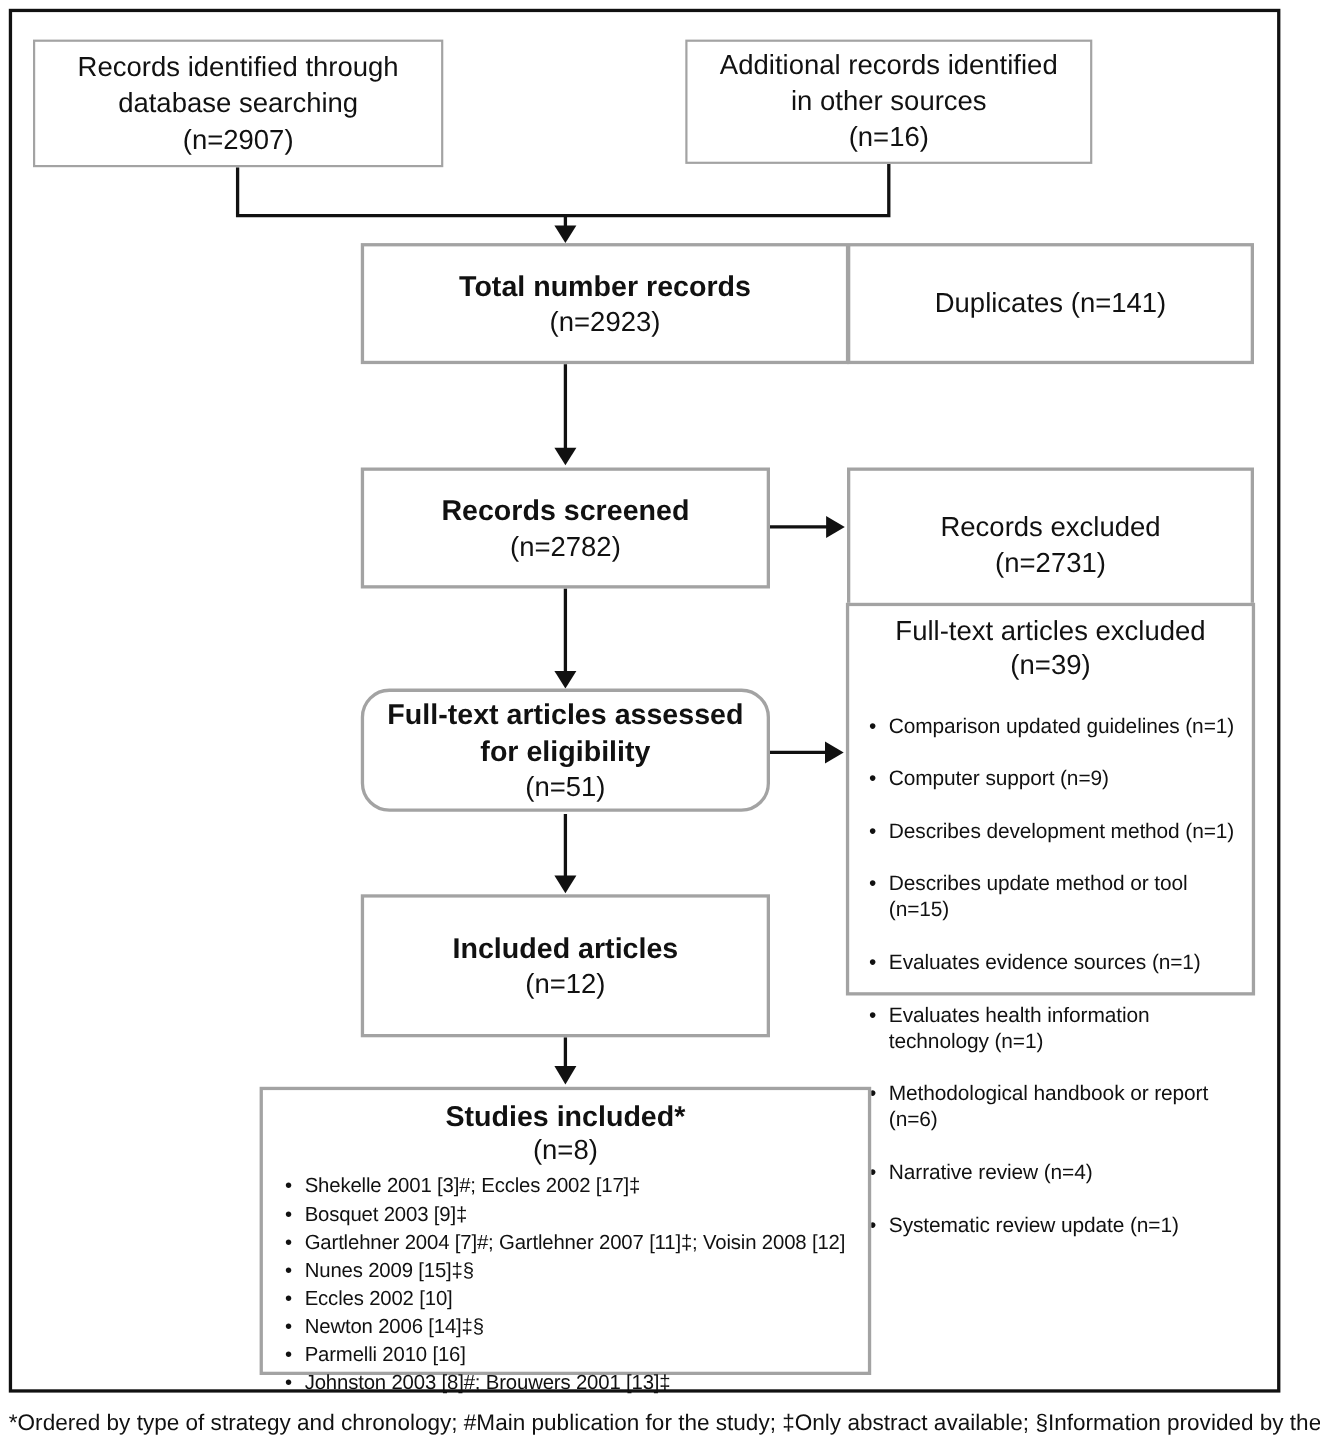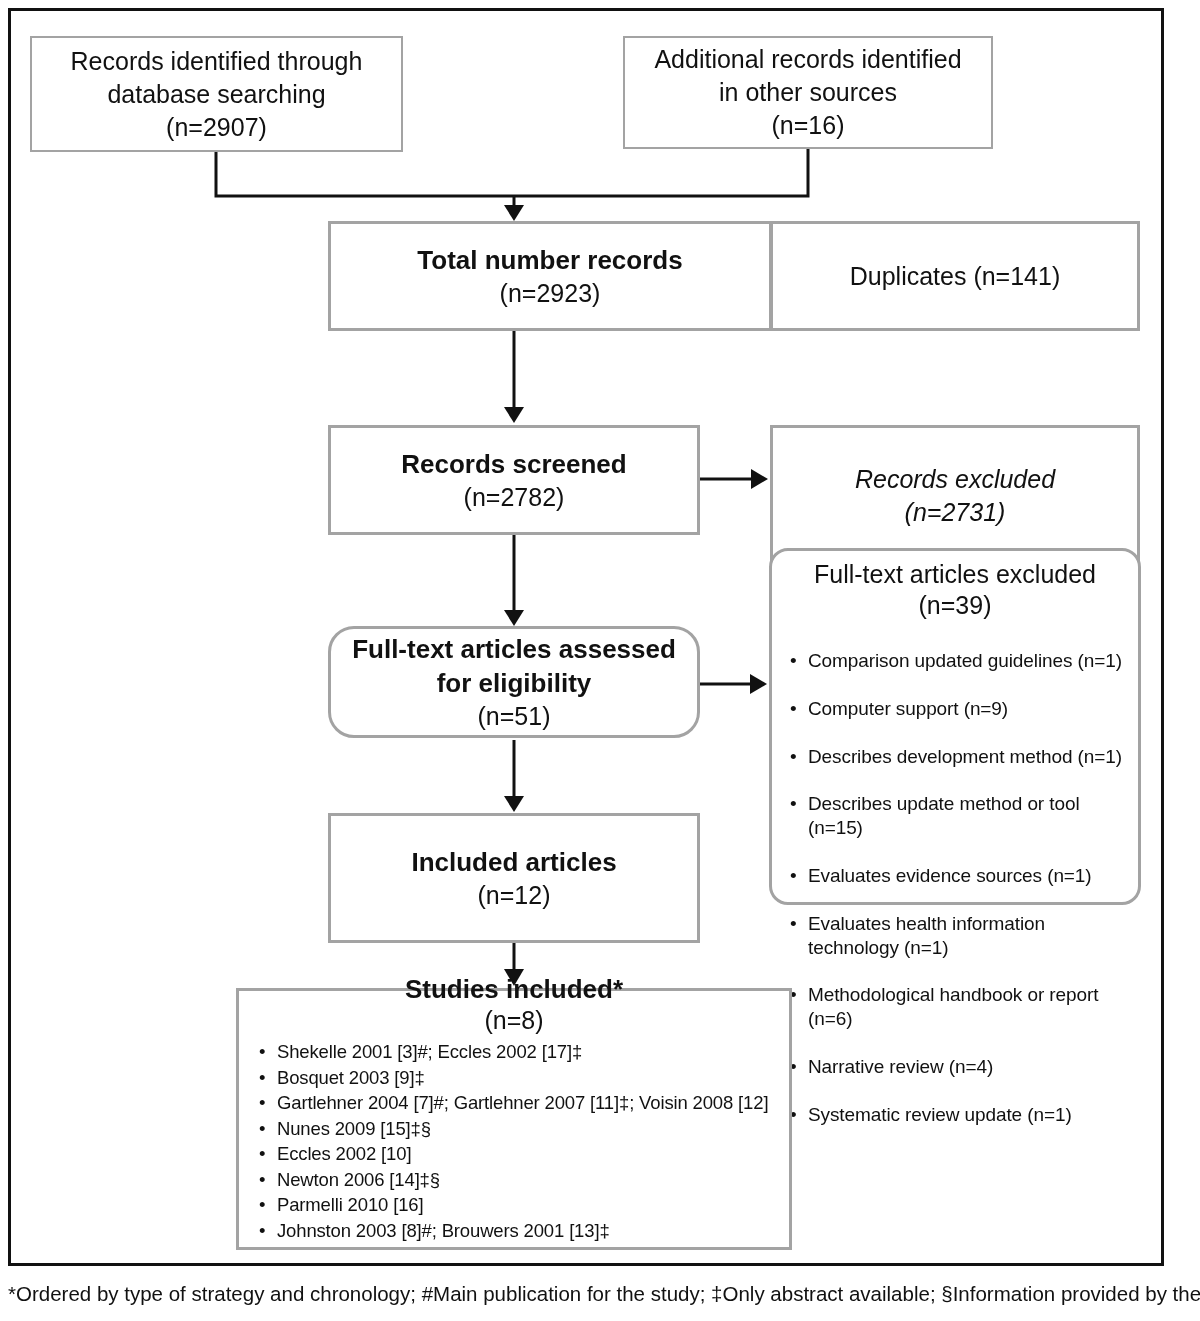--- a/index.html
+++ b/index.html
@@ -50,21 +50,20 @@
   }
   .count-25 {
     font-size: 25px;
     line-height: 33px;
     white-space: nowrap;
   }
   
   #box-fulltext-excluded {
     justify-content: flex-start;
     padding: 8px 4px 4px 4px;
-    border-radius: 19px;
   }
   #box-fulltext-excluded .ft-title {
     font-size: 25px;
     line-height: 31px;
     white-space: nowrap;
   }
   ul.bullets {
     list-style: none;
     margin: 4px 0 0 0;
     padding: 0 0 0 10px;
@@ -83,21 +82,21 @@
     top: 0;
   }
   #box-fulltext-excluded ul.bullets li {
     font-size: 19px;
     line-height: 23.8px;
     letter-spacing: -0.1px;
     margin-top: 24px;
   }
   
   #box-studies {
-    justify-content: flex-end;
+    justify-content: space-between;
     padding: 8px 6px 4px 6px;
   }
   #box-studies .st-title {
     font-size: 26px;
     line-height: 32px;
     font-weight: bold;
     white-space: nowrap;
   }
   #box-studies .st-count {
     font-size: 25px;
@@ -199,21 +198,21 @@
 
   <div class="box" style="left:770px; top:221px; width:370px; height:110px;">
     <div class="line-25">Duplicates (n=141)</div>
   </div>
 
   <div class="box" style="left:328px; top:425px; width:372px; height:110px;">
     <div class="bold-26">Records screened</div>
     <div class="count-25">(n=2782)</div>
   </div>
 
-  <div class="box" style="left:770px; top:425px; width:370px; height:142px;font-style:italic;">
+  <div class="box" style="left:770px; top:425px; width:370px; height:142px;">
     <div class="line-25">Records excluded</div>
     <div class="line-25">(n=2731)</div>
   </div>
 
   <div class="box" style="left:328px; top:626px; width:372px; height:112px;border-radius:26px;">
     <div class="bold-26">Full-text articles assessed</div>
     <div class="bold-26">for eligibility</div>
     <div class="count-25">(n=51)</div>
   </div>
 

